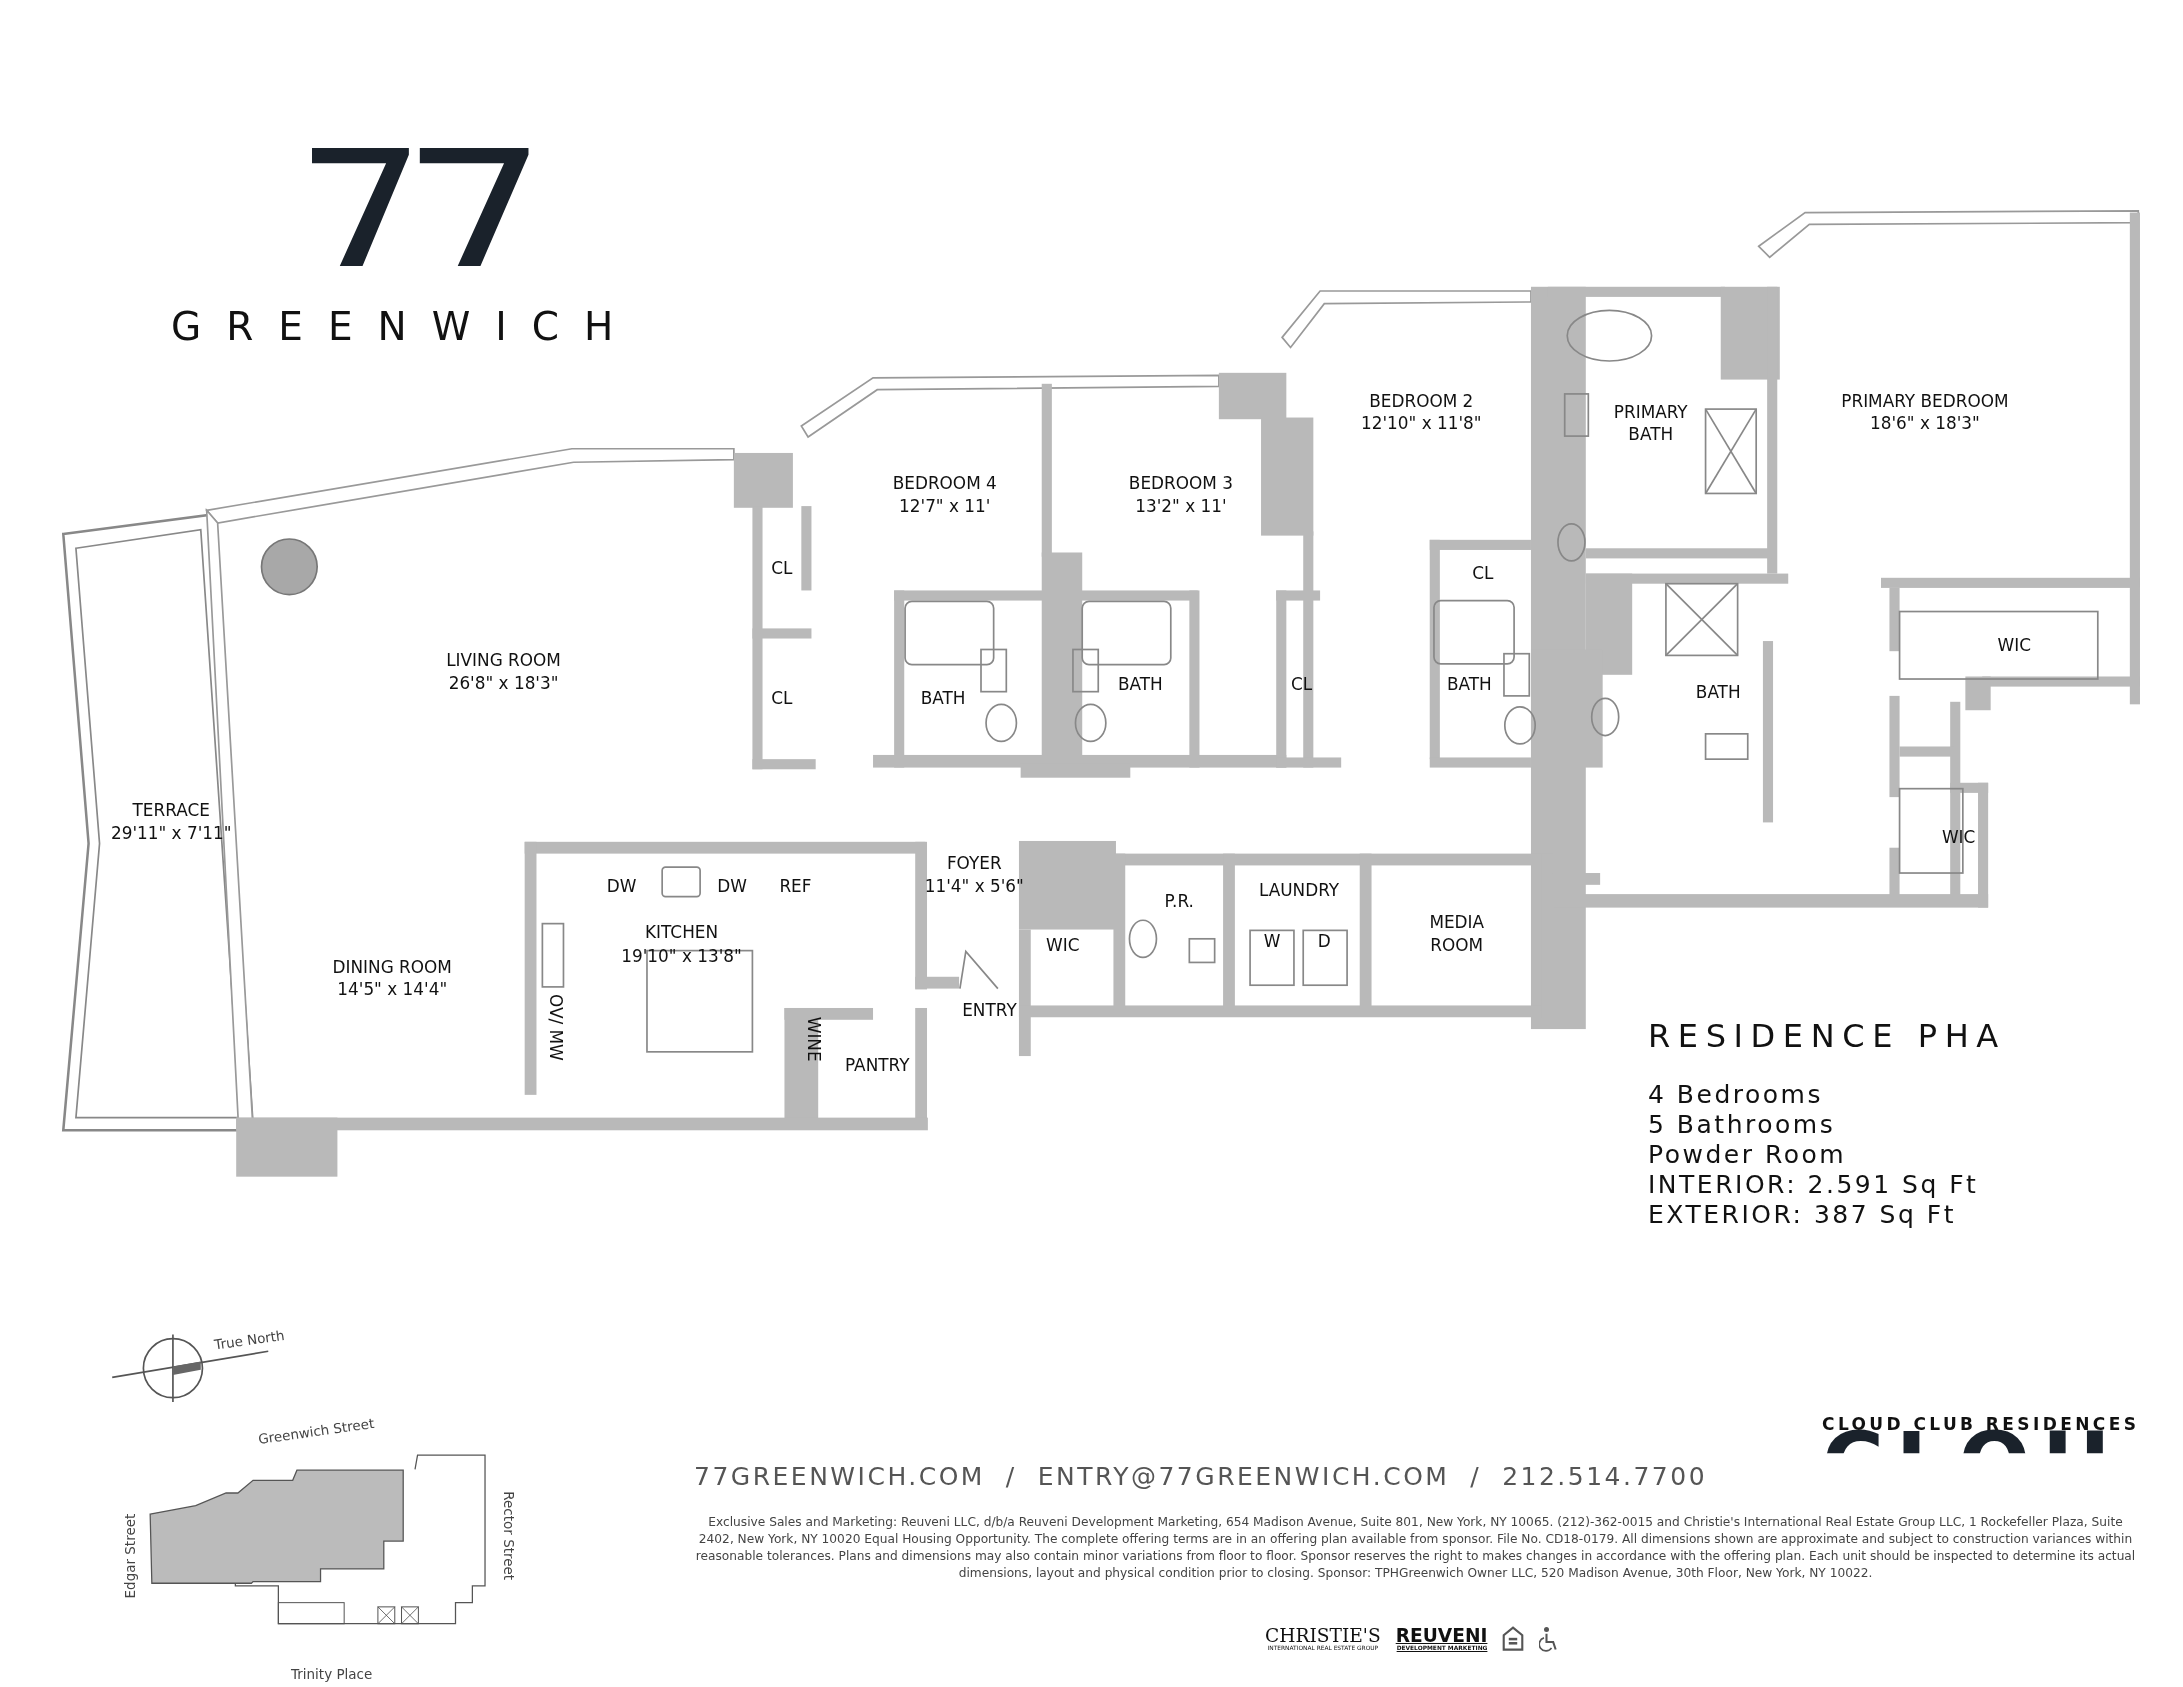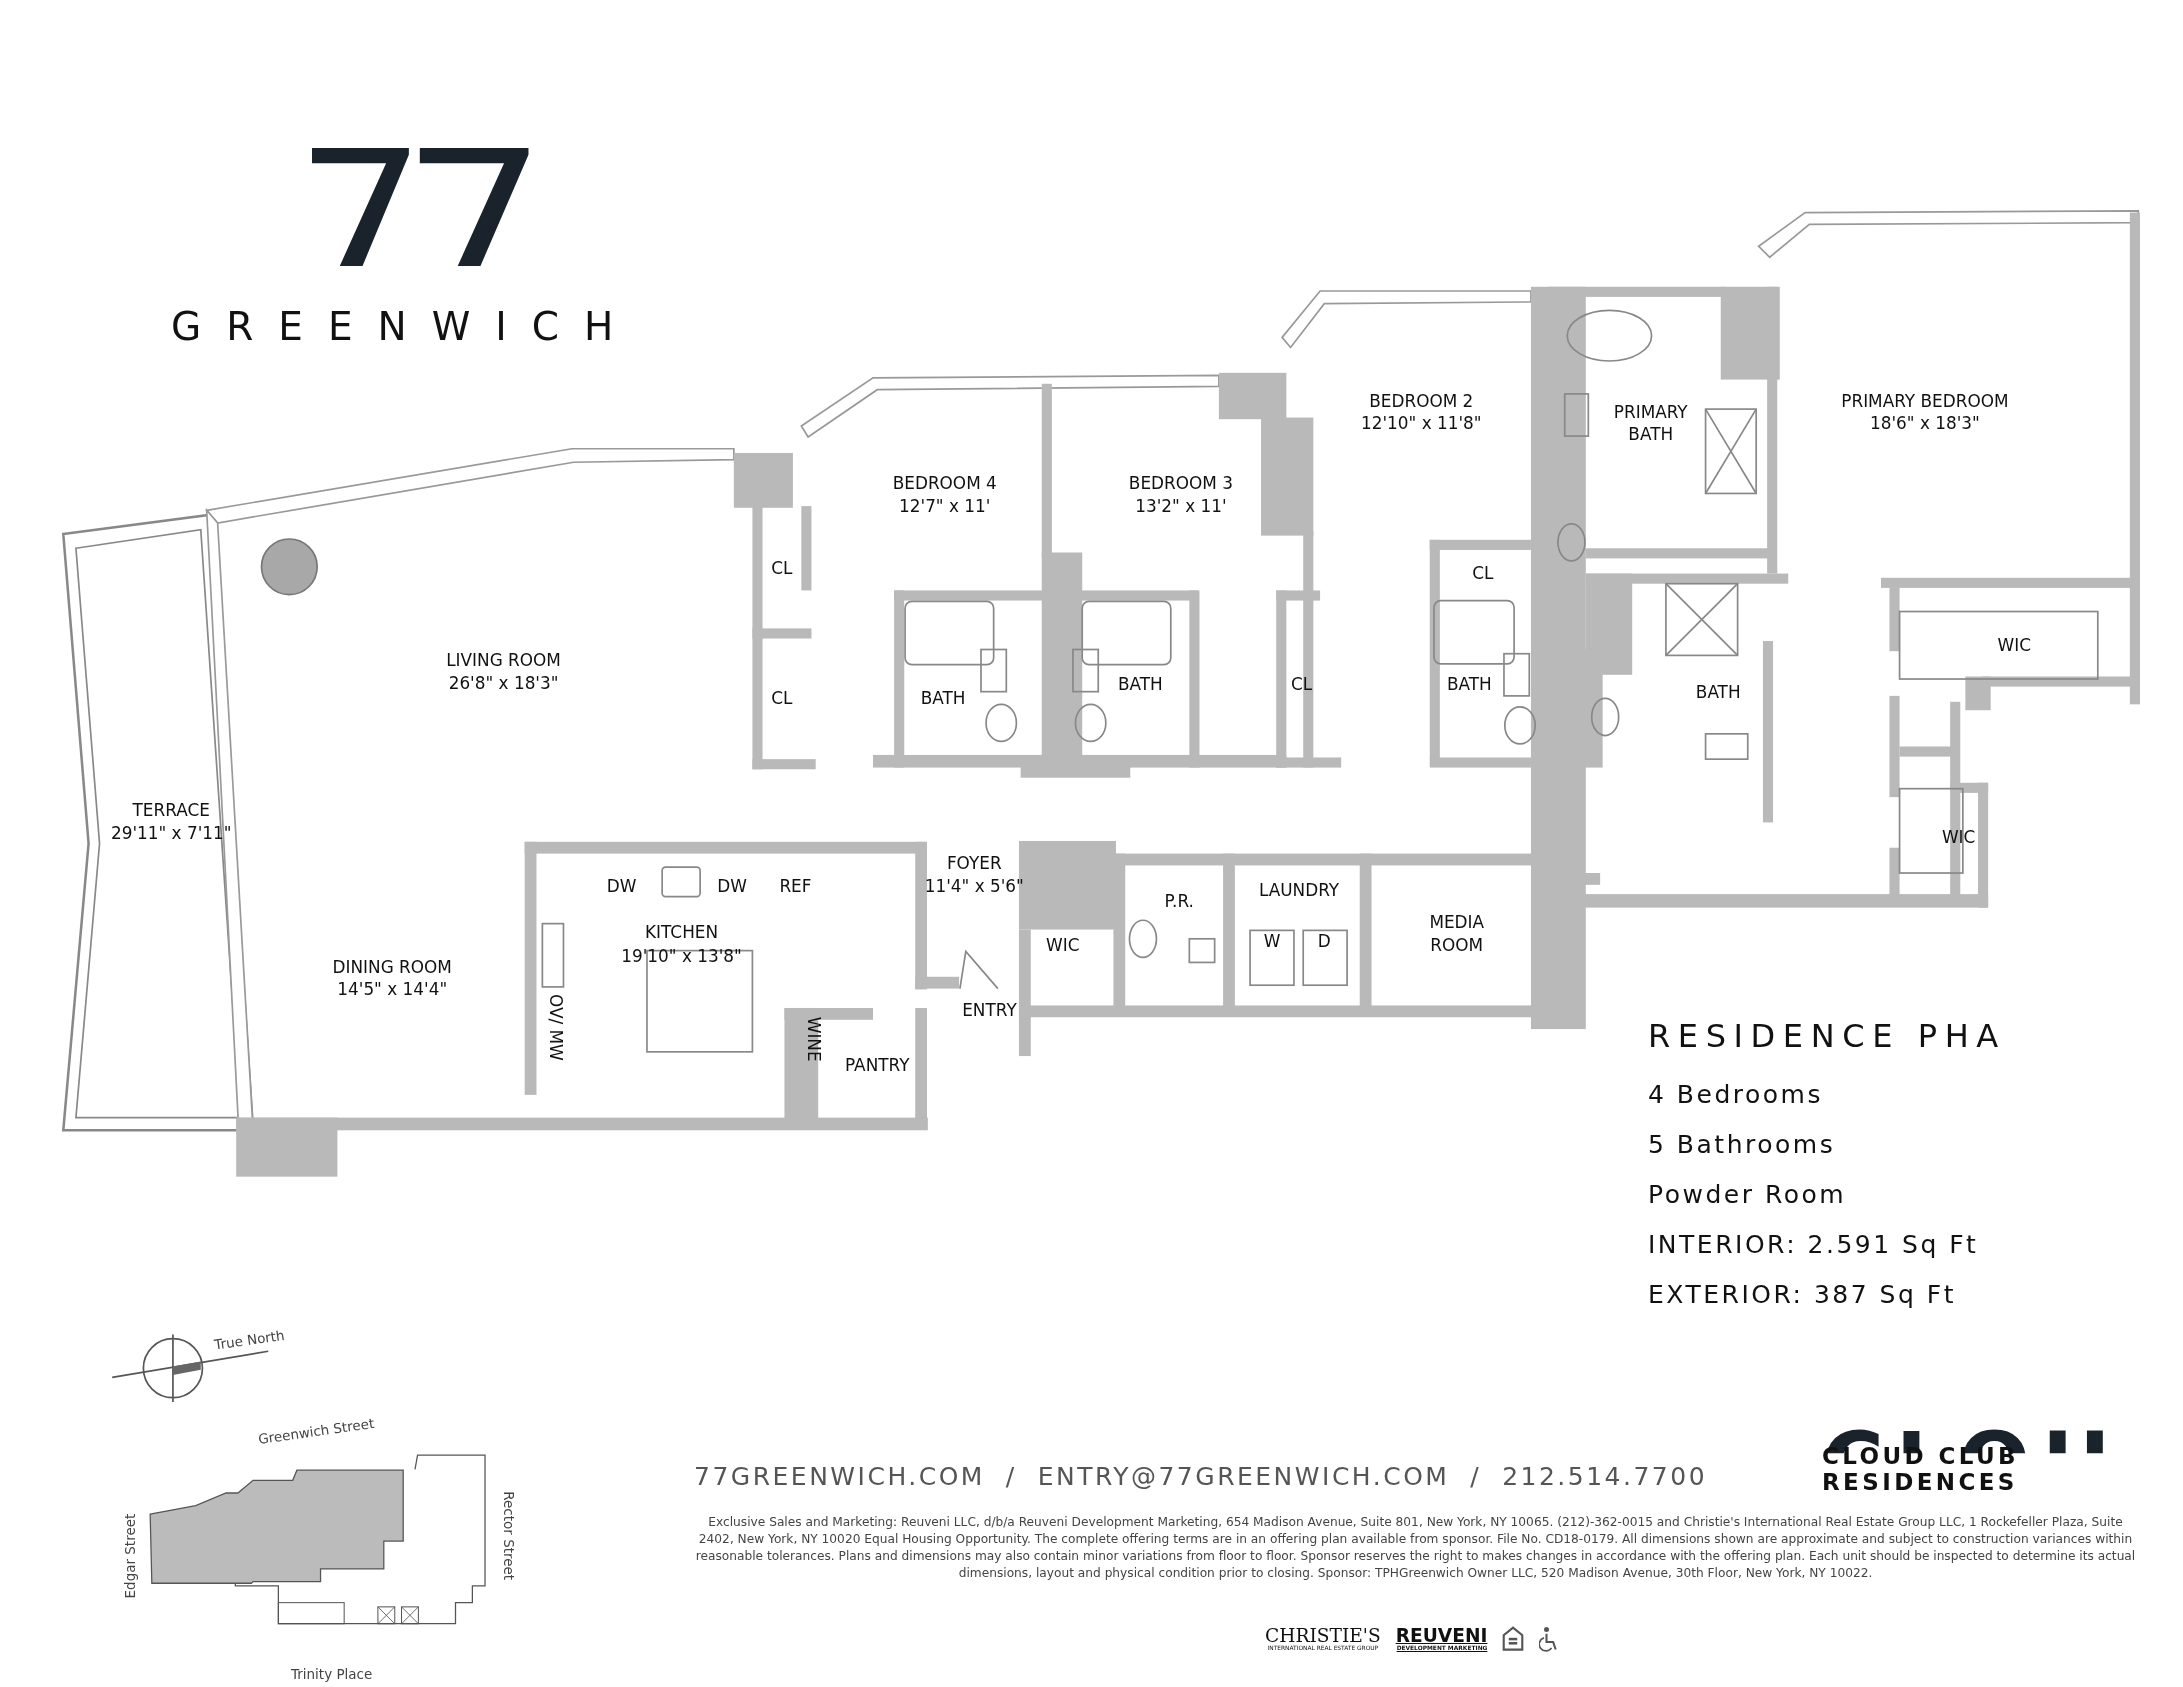--- a/index.html
+++ b/index.html
@@ -6,25 +6,25 @@
   body{width:2183px;height:1687px;position:relative;overflow:hidden;font-family:"DejaVu Sans",sans-serif;color:#111;}
   .abs{position:absolute;}
   #logo77{left:312px;top:148px;width:219px;height:118px;}
   #logo-greenwich{left:171px;top:304px;font-size:39px;letter-spacing:25px;font-weight:500;color:#111;text-align:center;}
   svg#plan{position:absolute;left:0;top:0;}
   .room-label{font-family:"DejaVu Sans",sans-serif;font-size:20px;font-weight:500;fill:#111;text-anchor:middle;}
   .wall{fill:#b9b9b9;}
   .win{fill:#fff;stroke:#999;stroke-width:2;}
   #residence{left:1648px;top:1017px;}
   #res-title{font-size:32px;letter-spacing:7.6px;font-weight:500;}
-  .res-line{font-size:25px;letter-spacing:2.5px;margin-top:21px;}
+  .res-line{font-size:25px;letter-spacing:2.5px;margin-top:1px;}
   #contact{left:694px;top:1462px;font-size:25px;letter-spacing:2.5px;color:#555;font-weight:500;}
   #disclaimer{left:694px;top:1514px;width:1443px;font-size:12.2px;line-height:17px;color:#444;text-align:center;}
   #cloud-logo{left:1822px;top:1426px;width:304px;}
-  #cloud-club{left:1822px;top:1443px;font-size:23px;letter-spacing:3.4px;font-weight:600;}
+  #cloud-club{left:1822px;top:1414px;font-size:17px;letter-spacing:3.4px;font-weight:600;}
   #sponsors{left:1253px;top:1626px;display:flex;gap:15px;align-items:center;margin-left:12px;}
   .christies{font-family:"DejaVu Serif",serif;font-size:18.6px;text-align:center;line-height:1;}
   .christies small{display:block;font-size:5.9px;font-family:"DejaVu Sans",sans-serif;}
   .reuveni{font-size:18.6px;font-weight:700;text-align:right;line-height:1;text-decoration:underline;}
   .reuveni small{display:block;font-size:5.9px;font-weight:600;}
 </style>
 </head>
 <body>
 
 <svg id="logo77" class="abs" viewBox="0 0 260 140">

